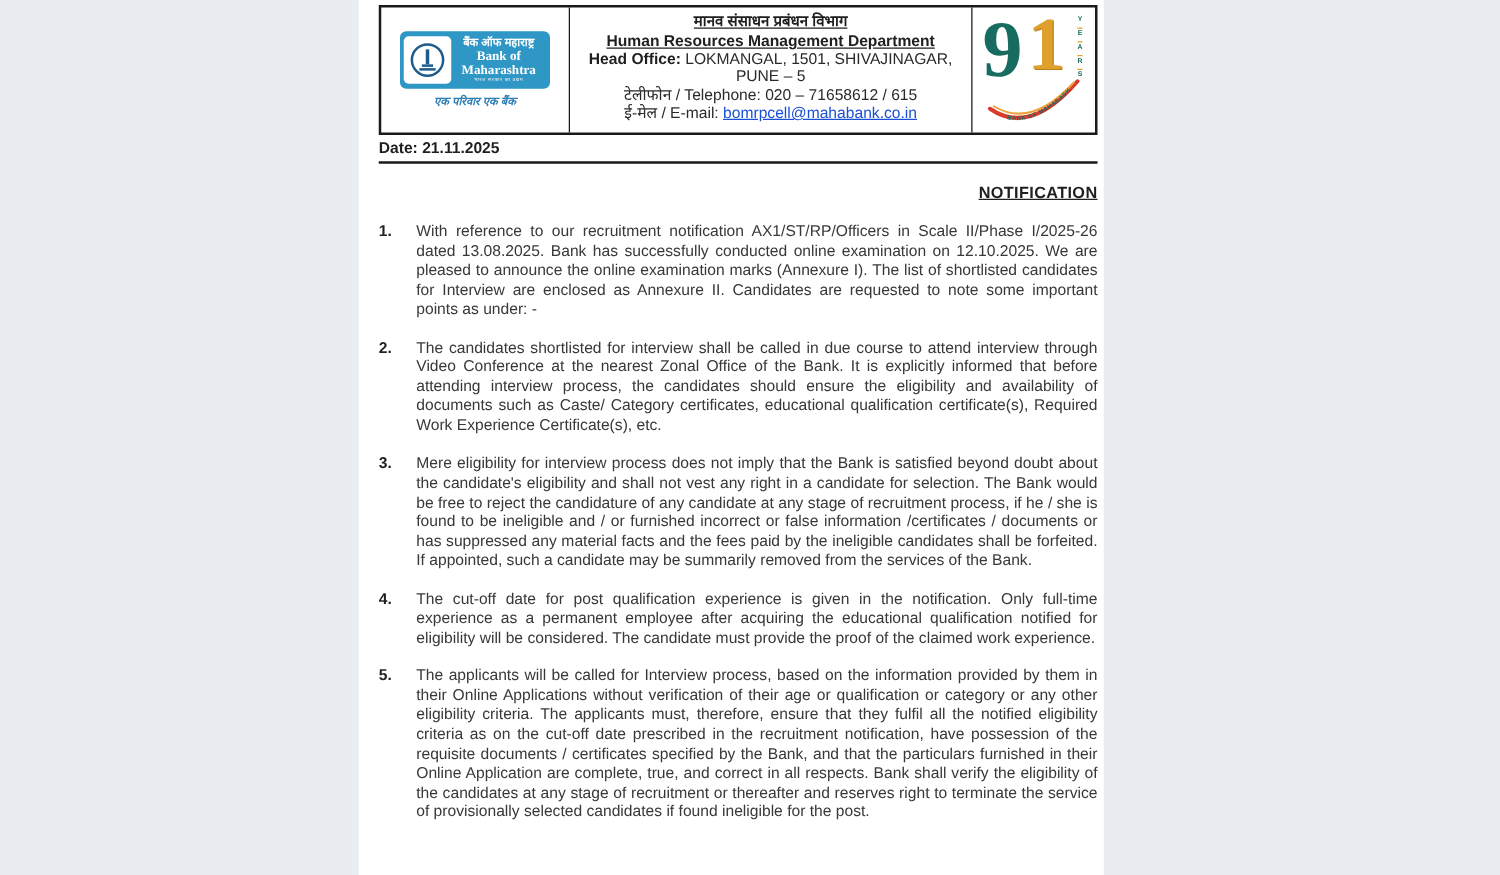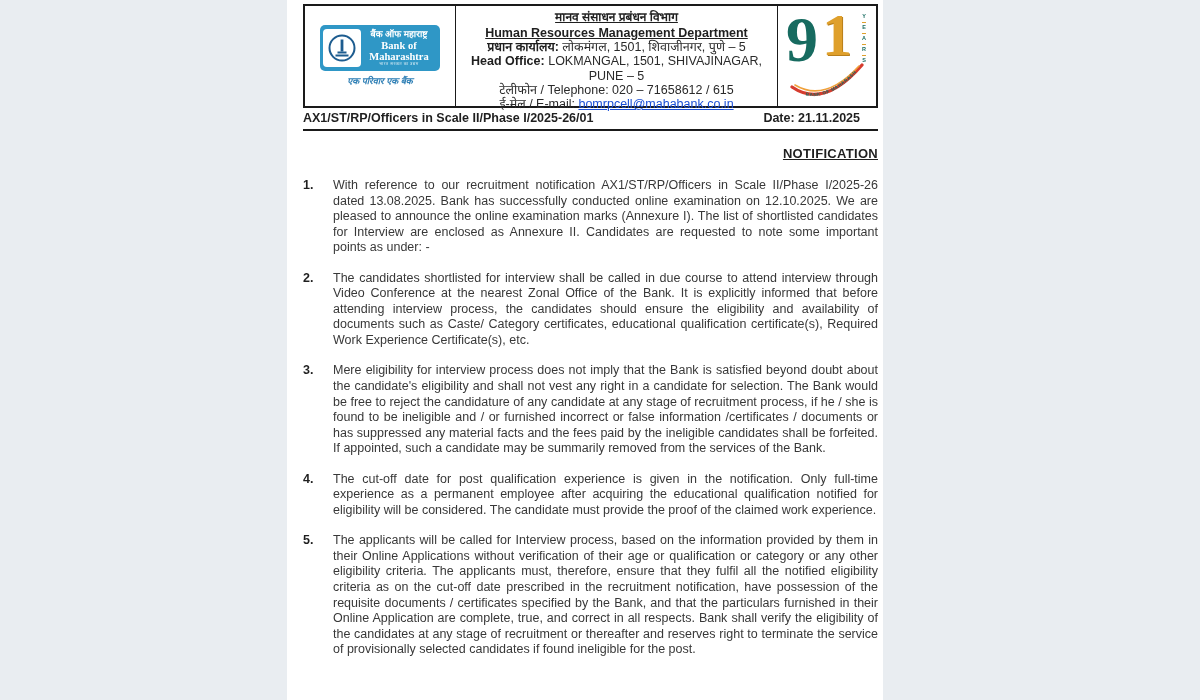--- a/index.html
+++ b/index.html
@@ -179,21 +179,20 @@
             <div class="bank-name-en">Bank of Maharashtra</div>
             <div class="bank-name-sub">भारत सरकार का उद्यम</div>
           </div>
         </div>
         <div class="bank-tagline">एक परिवार एक बैंक</div>
       </div>
 
       <div class="hdr-cell cell-center">
         <div class="hdr-line-hi">मानव संसाधन प्रबंधन विभाग</div>
         <div class="hdr-line-en">Human Resources Management Department</div>
-        <div><span class="hdr-b">प्रधान कार्यालय:</span><span> लोकमंगल, 1501, शिवाजीनगर, पुणे – 5</span></div>
         <div><span class="hdr-b">Head Office:</span><span> LOKMANGAL, 1501, SHIVAJINAGAR, PUNE – 5</span></div>
         <div>टेलीफोन / Telephone: 020 – 71658612 / 615</div>
         <div><span>ई-मेल / E-mail: </span><a href="#" class="hdr-email-link">bomrpcell@mahabank.co.in</a></div>
       </div>
 
       <div class="hdr-cell cell-anniv">
         <div class="anniv">
           <span class="n9">9</span>
           <span class="n1">1</span>
           <span class="years">
@@ -215,21 +214,20 @@
             <path d="M 9,28 Q 39,46 73,9" fill="none" stroke="#f0a13a" stroke-width="1.6" stroke-linecap="round"></path>
             <text font-size="4.6" fill="#176b60" font-weight="bold" letter-spacing="0.6">
               <textPath href="#swooshTextPath" startOffset="8">BANK OF MAHARASHTRA</textPath>
             </text>
           </svg>
         </div>
       </div>
     </div>
 
     <div class="ref-row">
-      <span>AX1/ST/RP/Officers in Scale II/Phase I/2025-26/01</span>
       <span class="ref-date">Date: 21.11.2025</span>
     </div>
 
     <div class="doc-title">NOTIFICATION</div>
 
     <div class="para-list">
       <div class="para-item">
         <span class="para-num">1.</span>
         <span class="para-text">With reference to our recruitment notification AX1/ST/RP/Officers in Scale II/Phase I/2025-26 dated 13.08.2025. Bank has successfully conducted online examination on 12.10.2025. We are pleased to announce the online examination marks (Annexure I). The list of shortlisted candidates for Interview are enclosed as Annexure II. Candidates are requested to note some important points as under: -</span>
       </div>

